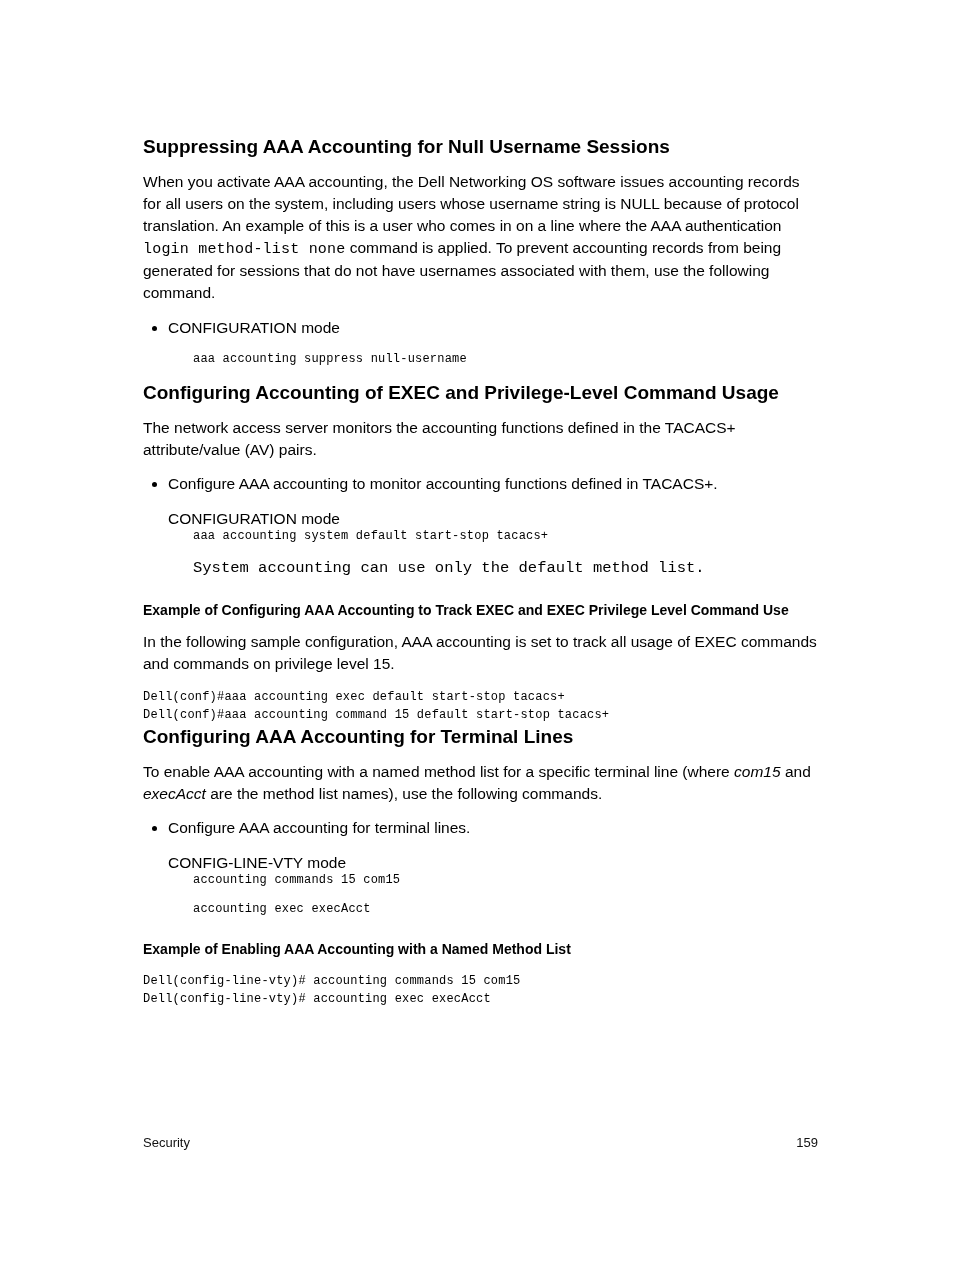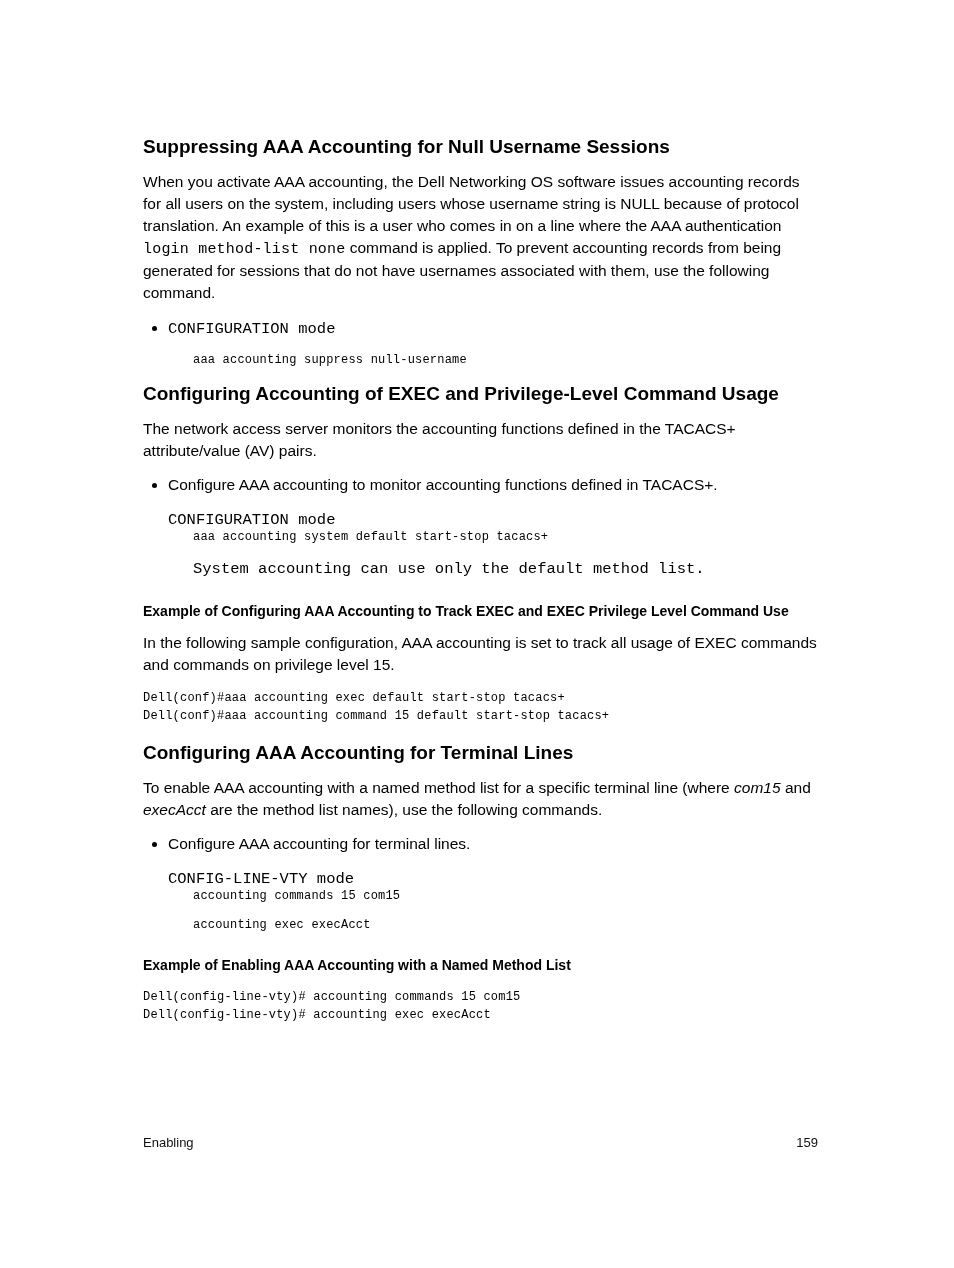--- a/index.html
+++ b/index.html
@@ -31,21 +31,21 @@
   p.para {
     margin: 11px 0 12px 0;
     line-height: 1.42;
   }
   ul.bullets {
     margin: 6px 0 8px 0;
     padding-left: 25px;
     list-style: disc;
   }
   ul.bullets li { line-height: 1.42; }
-  .sub { margin-top: 13px; font-family: Liberation Mono, monospace; }
+  .sub { margin-top: 13px; }
   .mono {
     font-family: "Courier New", Courier, monospace;
     font-size: 15px;
     letter-spacing: 0.2px;
   }
   .code-block {
     font-family: "Courier New", Courier, monospace;
     font-size: 12px;
     white-space: pre;
     letter-spacing: 0.2px;
@@ -87,21 +87,21 @@
     <li>
       <span>Configure AAA accounting to monitor accounting functions defined in TACACS+.</span>
       <div class="sub">CONFIGURATION mode</div>
       <div class="code-block indent tight-top">aaa accounting system default start-stop tacacs+</div>
       <div class="sub indent" style="font-family:Liberation Mono, monospace">System accounting can use only the default method list.</div>
     </li>
   </ul>
 
   <h5 class="subhead">Example of Configuring AAA Accounting to Track EXEC and EXEC Privilege Level Command Use</h5>
   <p class="para">In the following sample configuration, AAA accounting is set to track all usage of EXEC commands and commands on privilege level 15.</p>
-  <div class="code-block" style="margin:14px 0 15px 0">Dell(conf)#aaa accounting exec default start-stop tacacs+
+  <div class="code-block" style="margin:14px 0 0 0">Dell(conf)#aaa accounting exec default start-stop tacacs+
 Dell(conf)#aaa accounting command 15 default start-stop tacacs+</div>
 
   <h4 class="section-head section-gap">Configuring AAA Accounting for Terminal Lines</h4>
   <p class="para">
     <span>To enable AAA accounting with a named method list for a specific terminal line (where </span><em>com15</em><span> and </span><em>execAcct</em><span> are the method list names), use the following commands.</span>
   </p>
   <ul class="bullets">
     <li>
       <span>Configure AAA accounting for terminal lines.</span>
       <div class="sub">CONFIG-LINE-VTY mode</div>
@@ -110,15 +110,15 @@
     </li>
   </ul>
 
   <h5 class="subhead">Example of Enabling AAA Accounting with a Named Method List</h5>
   <div class="code-block" style="margin:14px 0 8px 0">Dell(config-line-vty)# accounting commands 15 com15
 Dell(config-line-vty)# accounting exec execAcct</div>
 
 </div>
 
 <div class="footer">
-  <span>Enabling</span>
+  <span>Security</span>
   <span>159</span>
 </div>
 
 </body></html>

